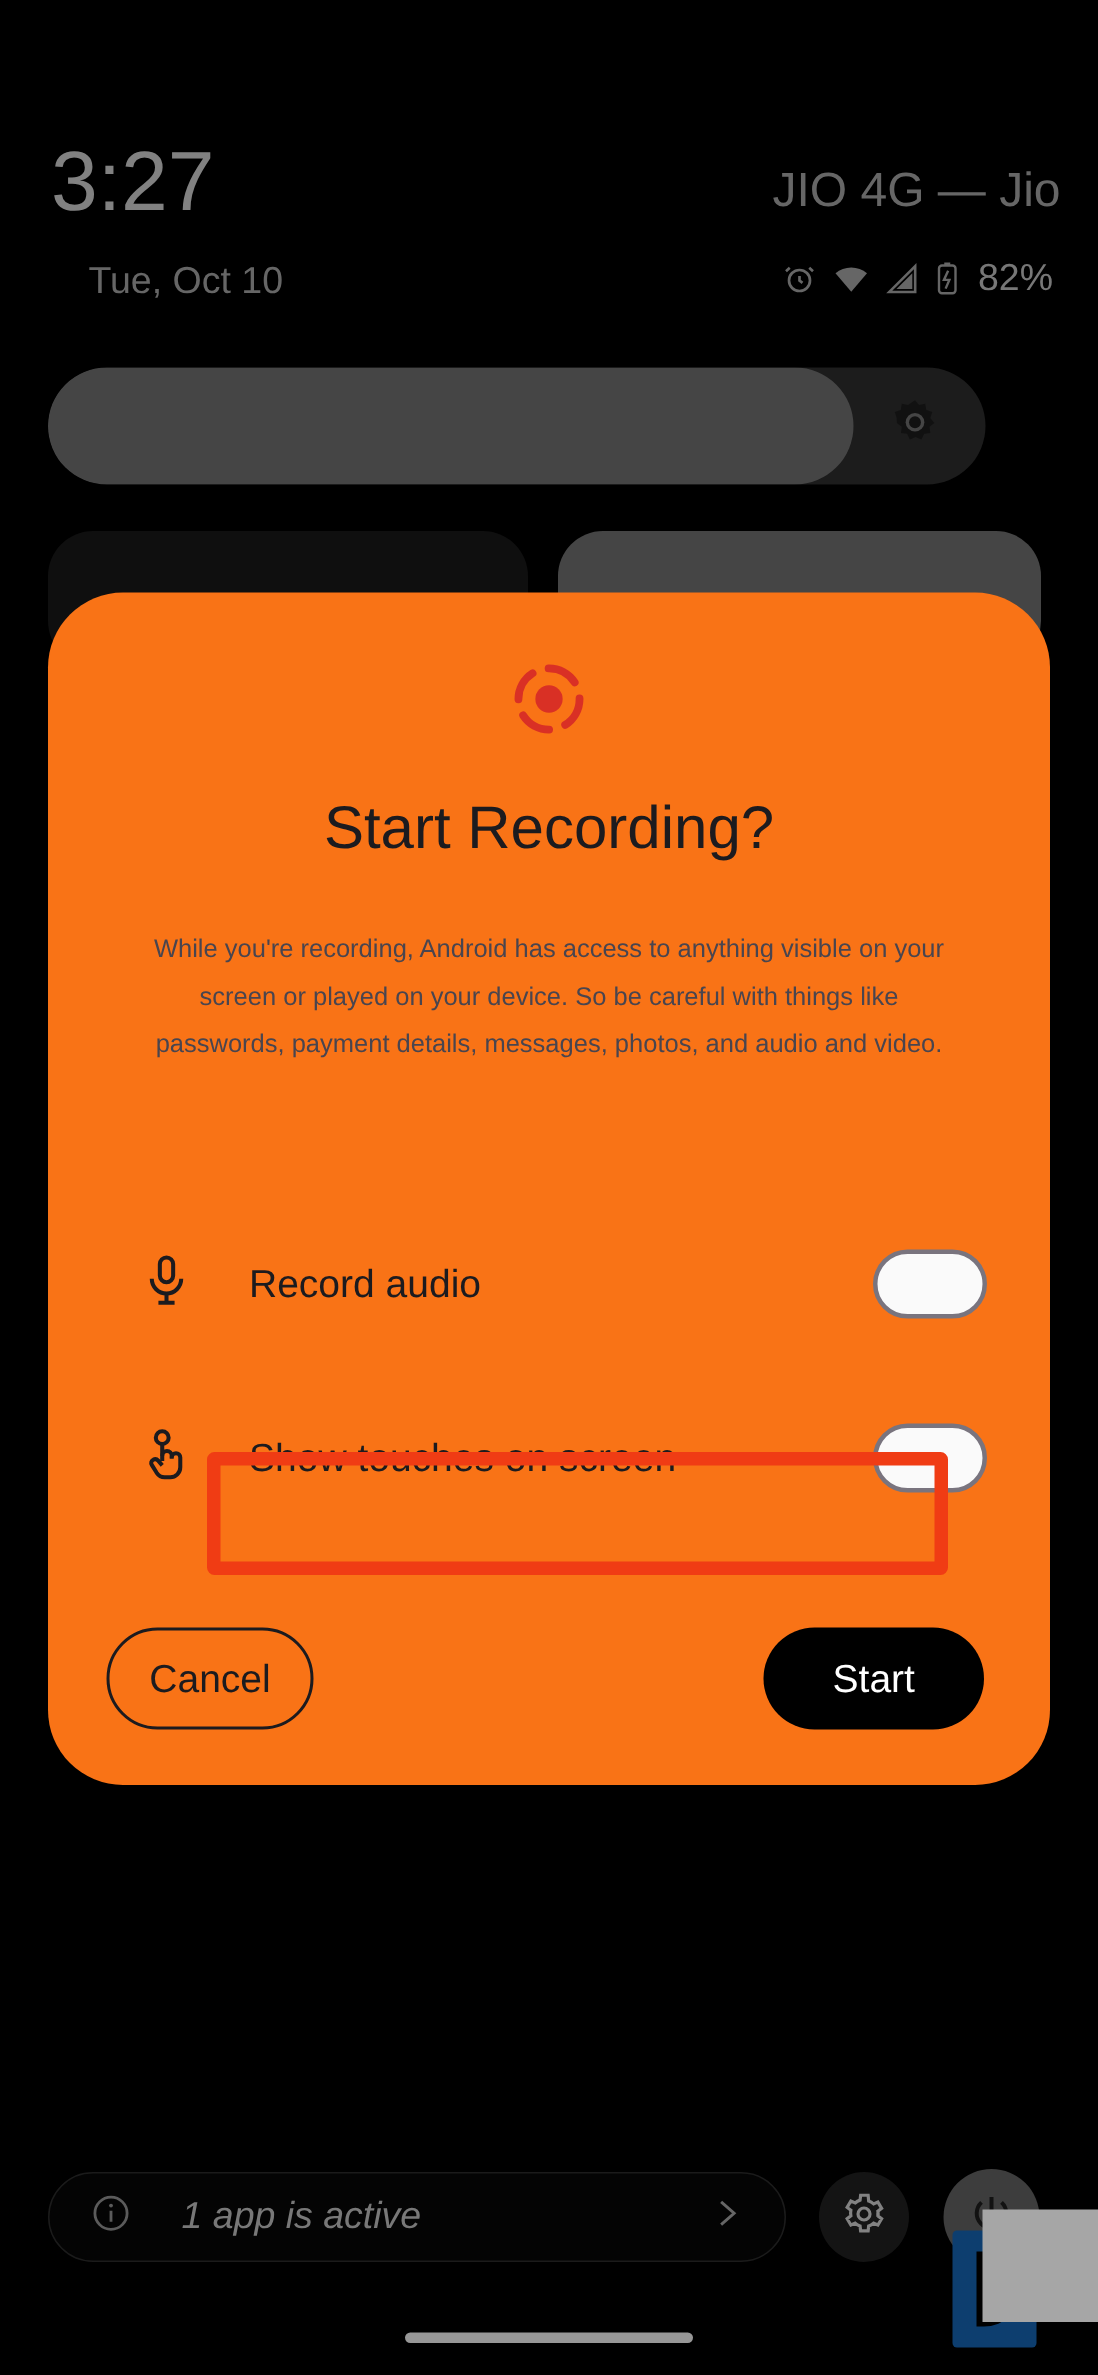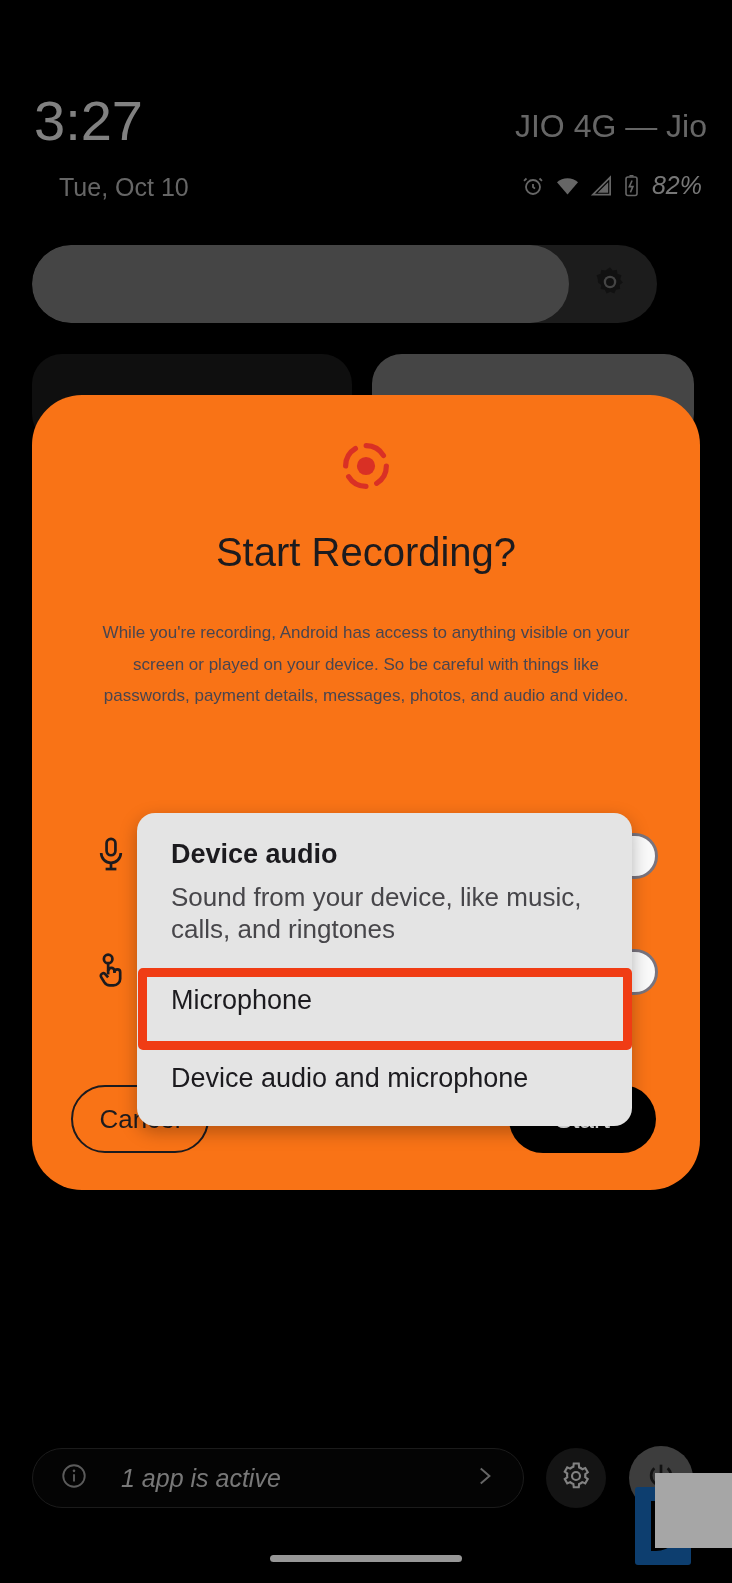--- a/index.html
+++ b/index.html
@@ -59,21 +59,20 @@
     align-items: center;
     gap: 10px;
     color: #9d9d9d;
   }
   .status-icons svg { display: block; }
   .battery-pct {
     font-size: 25px;
     color: #b7b7b7;
     line-height: 1;
     margin-left: 2px;
-    font-style: italic;
   }
 
   
   .brightness-track {
     position: absolute;
     left: 32px;
     top: 245px;
     width: 625px;
     height: 78px;
     border-radius: 39px;
@@ -515,28 +514,16 @@
         </svg>
       </span>
       <span class="opt-label">Show touches on screen</span>
       <span class="opt-switch"></span>
     </div>
 
     <button class="btn-cancel">Cancel</button>
     <button class="btn-start">Start</button>
   </div>
 
-  <div class="dropdown">
-    <div class="dd-item i0">
-      <div class="dd-title">Device audio</div>
-      <div class="dd-sub">Sound from your device, like music, calls, and ringtones</div>
-    </div>
-    <div class="dd-item i1">
-      <div class="dd-title">Microphone</div>
-    </div>
-    <div class="dd-item i2">
-      <div class="dd-title">Device audio and microphone</div>
-    </div>
-  </div>
 
   <div class="highlight-box"></div>
 
 </div>
 
 </body></html>

